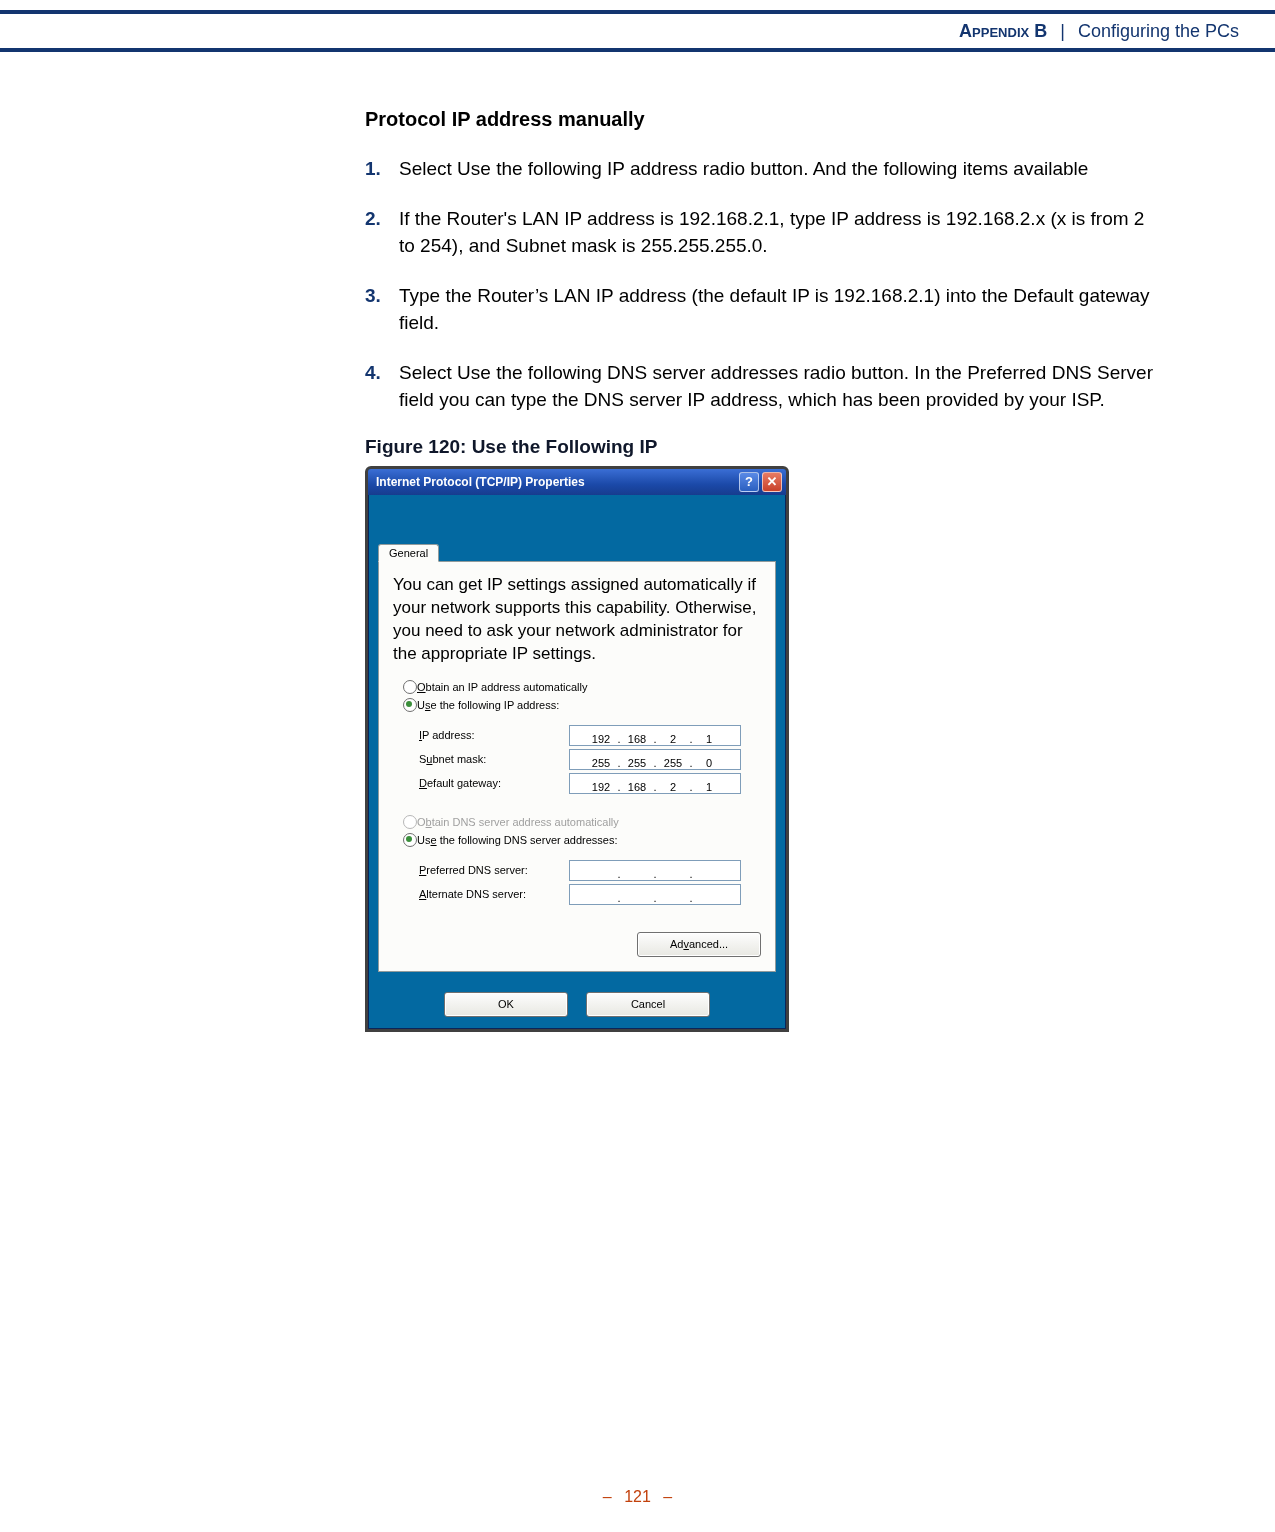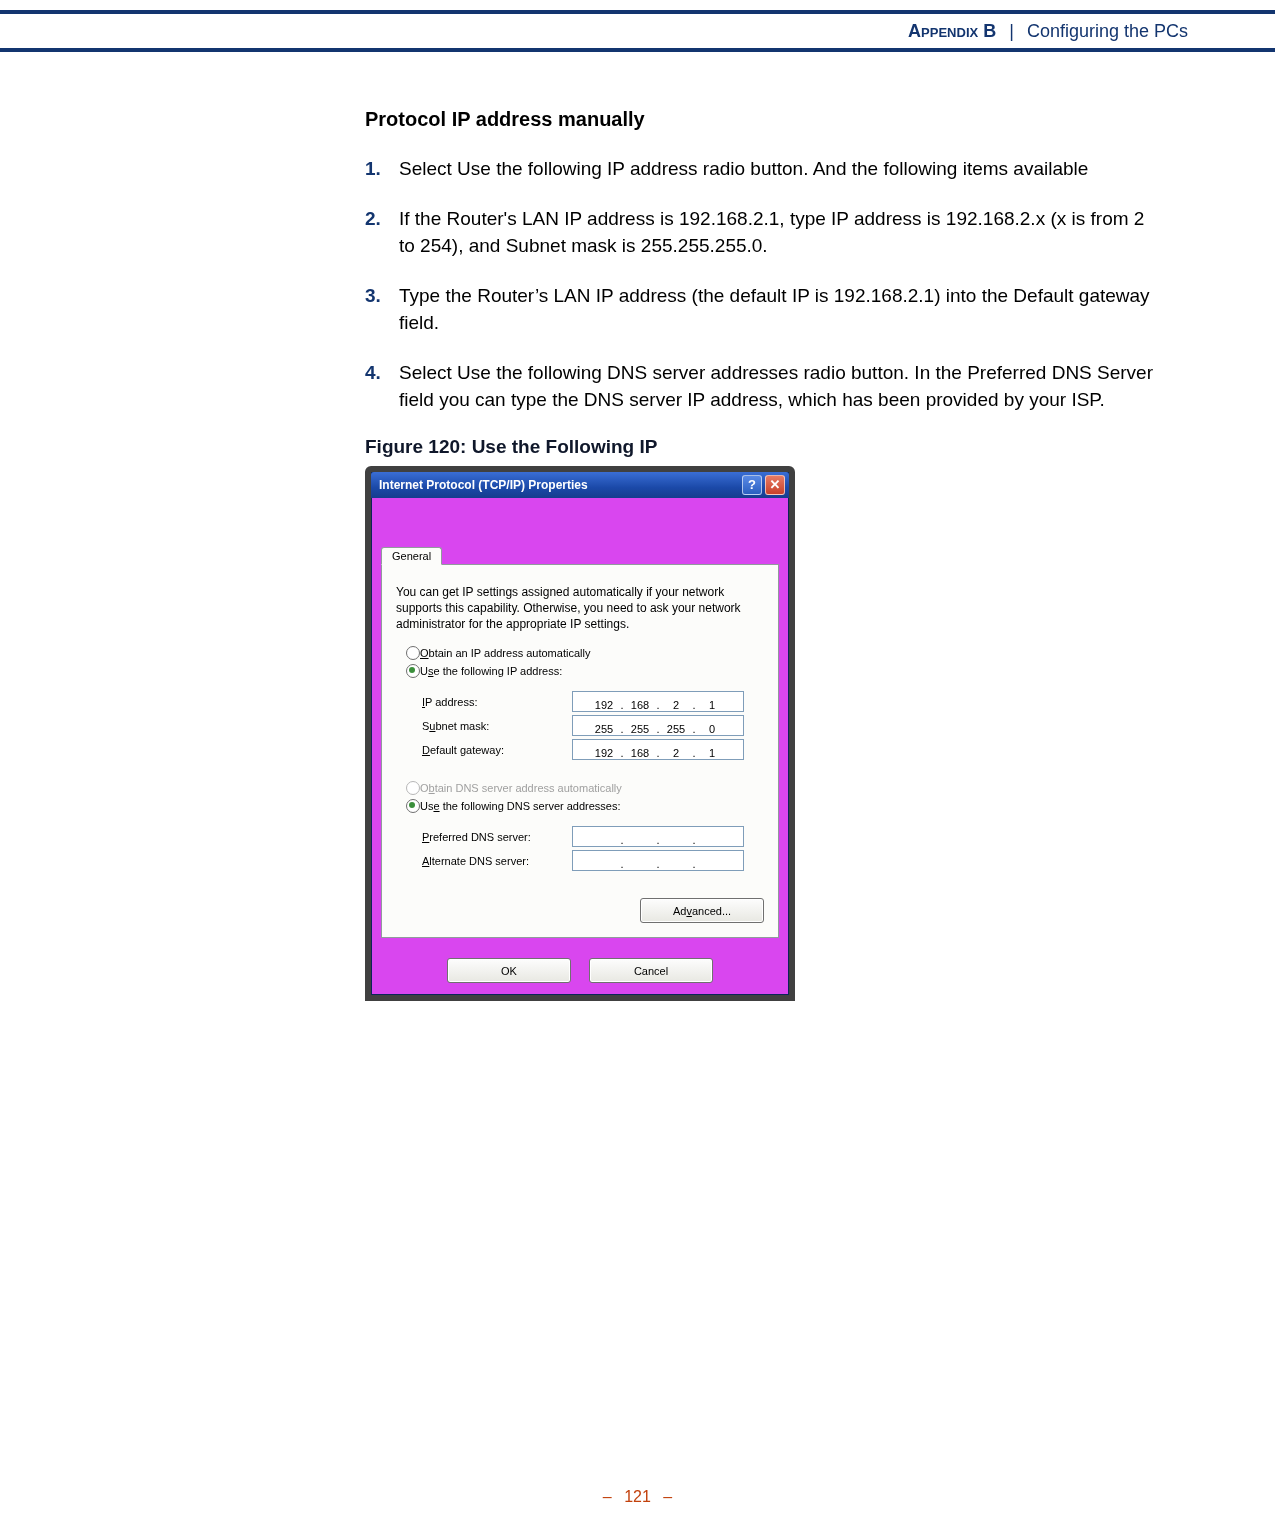--- a/index.html
+++ b/index.html
@@ -20,21 +20,21 @@
     top: 10px;
     left: 0;
     right: 0;
     height: 42px;
     border-top: 4px solid #13356f;
     border-bottom: 4px solid #13356f;
     background: #fff;
     display: flex;
     align-items: center;
     justify-content: flex-end;
-    padding-right: 87px;
+    padding-right: 36px;
     box-sizing: border-box;
     font-size: 18px;
     color: #13356f;
   }
   .header-band .appx {
     font-variant: small-caps;
     font-weight: bold;
   }
   .header-band .sep {
     margin: 0 8px;
@@ -75,24 +75,24 @@
   .figure-caption {
     color: #0f172a;
     font-weight: bold;
     font-size: 19px;
     margin-bottom: 8px;
   }
 
   
   .dialog {
     width: 418px;
-    border: 6px solid #404040;
+    border: 3px solid #404040;
     border-radius: 6px 6px 0 0;
     box-shadow: 0 0 0 1px #0b2559 inset;
-    background: #d946ef;
+    background: #0369a1;
     font-family: Tahoma, Verdana, sans-serif;
     font-size: 11px;
     color: #000;
   }
   .titlebar {
     height: 26px;
     background: linear-gradient(to bottom, #3a6ed5 0%, #1b49a8 60%, #163c8e 100%);
     display: flex;
     align-items: center;
     justify-content: space-between;
@@ -144,25 +144,24 @@
     font-size: 11px;
     position: relative;
     top: 1px;
   }
   .tab-panel {
     border: 1px solid #919b9c;
     background: #fcfcfa;
     padding: 12px 14px 14px 14px;
   }
   .intro {
-    font-size: 12px;
+    font-size: 17px;
     color: #000;
     margin-bottom: 14px;
     line-height: 1.35;
-    margin-top: 7px;
   }
   .radio-row {
     display: flex;
     align-items: center;
     gap: 0;
     margin: 4px 0 4px 10px;
     font-size: 11px;
   }
   .radio {
     width: 12px;

